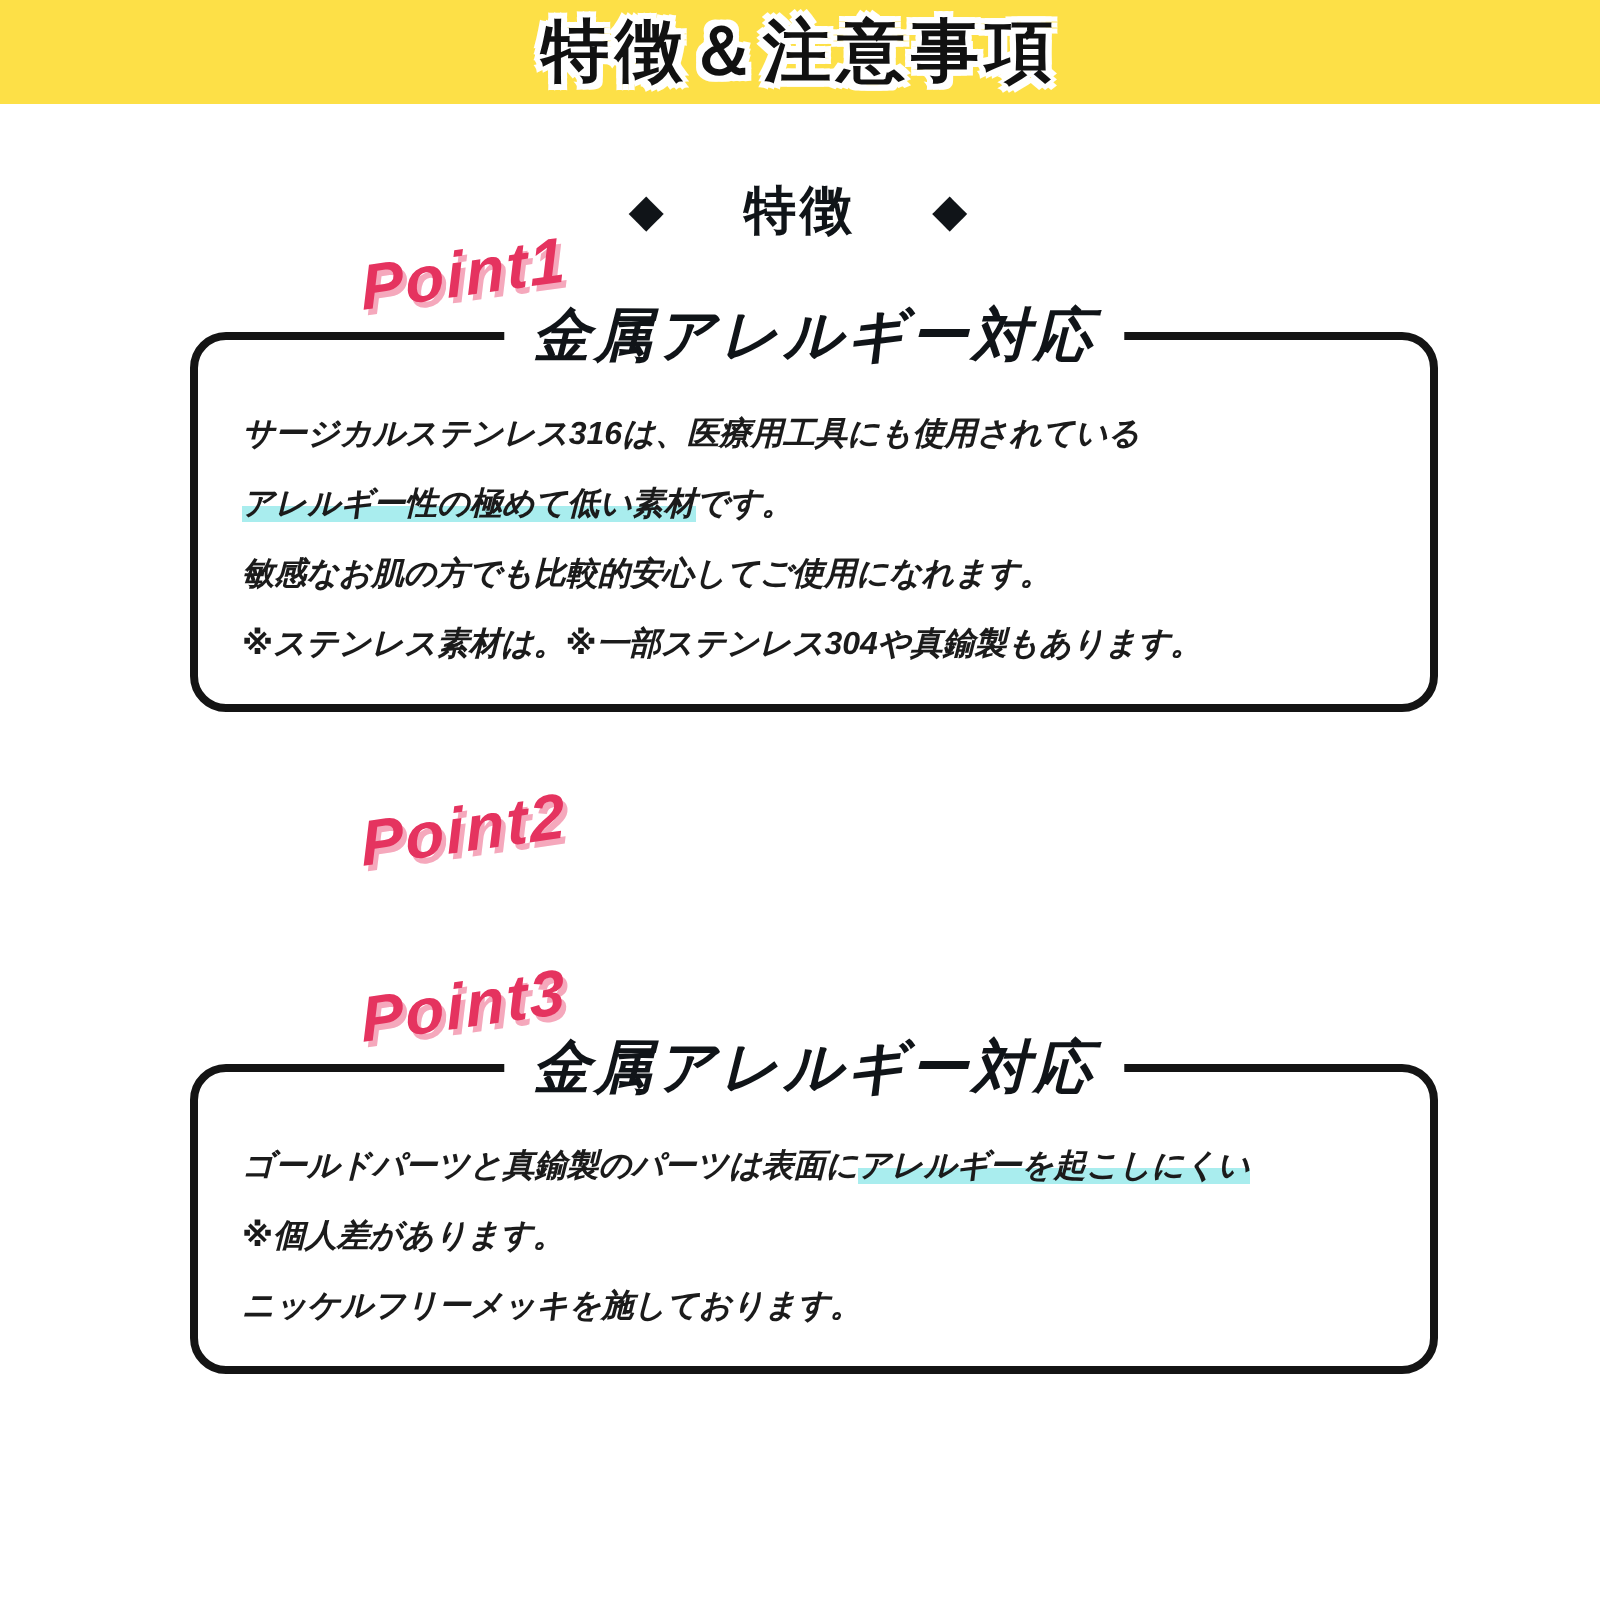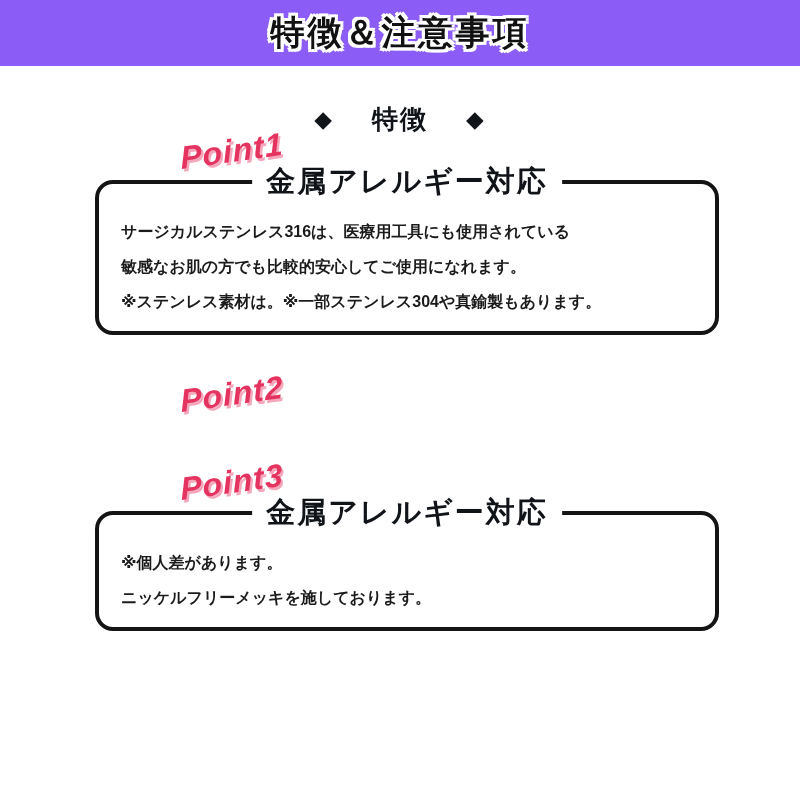--- a/index.html
+++ b/index.html
@@ -3,21 +3,21 @@
 <meta charset="utf-8">
 <style>
   html,body{margin:0;padding:0;}
   body{
     width:800px;height:800px;background:#ffffff;overflow:hidden;
     font-family:"Liberation Sans","DejaVu Sans",sans-serif;
     color:#1b1b1b;font-weight:bold;
   }
   
   .header{
-    width:800px;height:66px;background:#8b5cf6;
+    width:800px;height:52px;background:#fde047;
     display:flex;align-items:center;justify-content:center;text-align:right;
   }
   .header-title{
     font-size:34px;letter-spacing:3px;color:#111;
     text-shadow:-3px -3px 0 #fff,3px -3px 0 #fff,-3px 3px 0 #fff,3px 3px 0 #fff,
                 -3px 0 0 #fff,3px 0 0 #fff,0 -3px 0 #fff,0 3px 0 #fff;
   }
   
   .section-heading{
     margin-top:36px;height:34px;
@@ -36,20 +36,21 @@
     transform:rotate(-8deg) skewX(-4deg);transform-origin:left bottom;
     text-shadow:2px 3px 0 #f5a8bc;
     position:relative;z-index:2;
   }
   .box{
     box-sizing:border-box;
     margin-left:95px;width:624px;
     border:4px solid #141414;border-radius:18px;
     background:#ffffff;position:relative;
     padding:28px 18px 10px 18px;
+    font-style:italic;
   }
   .box-title{
     position:absolute;top:0;left:50%;
     transform:translate(-50%,-54%);
     background:#ffffff;padding:0 14px;white-space:nowrap;
     font-size:29px;letter-spacing:2px;color:#101418;
   }
   .line{
     margin:4px;font-size:16px;line-height:31px;letter-spacing:0;
     white-space:nowrap;color:#1b1b1b;
@@ -68,22 +69,24 @@
 <div class="section-heading">
   <span class="diamond">◆</span>
   <span>特徴</span>
   <span class="diamond">◆</span>
 </div>
 
 <main class="points" id="points">
     <section class="point"><div class="badge">Point1</div><div class="box">
         <div class="box-title">金属アレルギー対応</div>
         <p class="line"><span>サージカルステンレス316は、医療用工具にも使用されている</span></p>
+        <p class="line"><span class="hl">アレルギー性の極めて低い素材</span><span>です。</span></p>
         <p class="line"><span>敏感なお肌の方でも比較的安心してご使用になれます。</span></p>
         <p class="line"><span>※ステンレス素材は。※一部ステンレス304や真鍮製もあります。</span></p>
       </div></section>
     <section class="point"><div class="badge">Point2</div></section>
     <section class="point"><div class="badge">Point3</div><div class="box">
         <div class="box-title">金属アレルギー対応</div>
+        <p class="line"><span>ゴールドパーツと真鍮製のパーツは表面に</span><span class="hl">アレルギーを起こしにくい</span></p>
         <p class="line"><span>※個人差があります。</span></p>
         <p class="line"><span>ニッケルフリーメッキを施しております。</span></p>
       </div></section>
   </main>
 
 </body></html>

